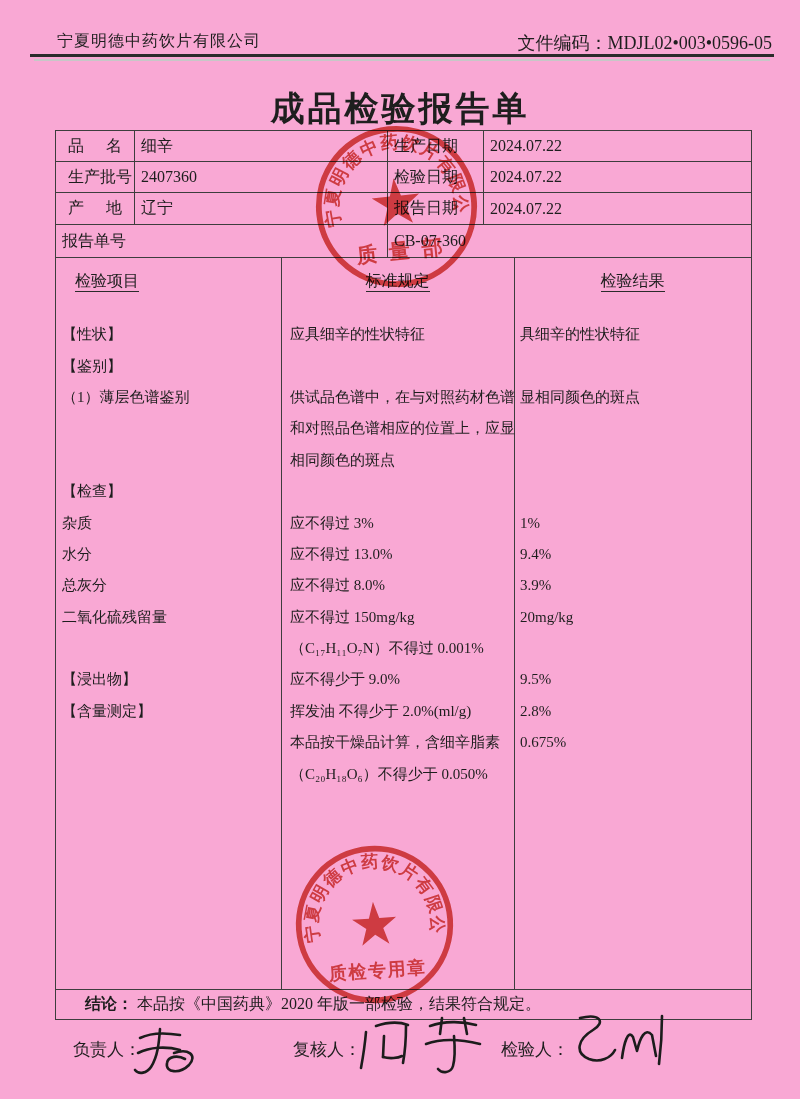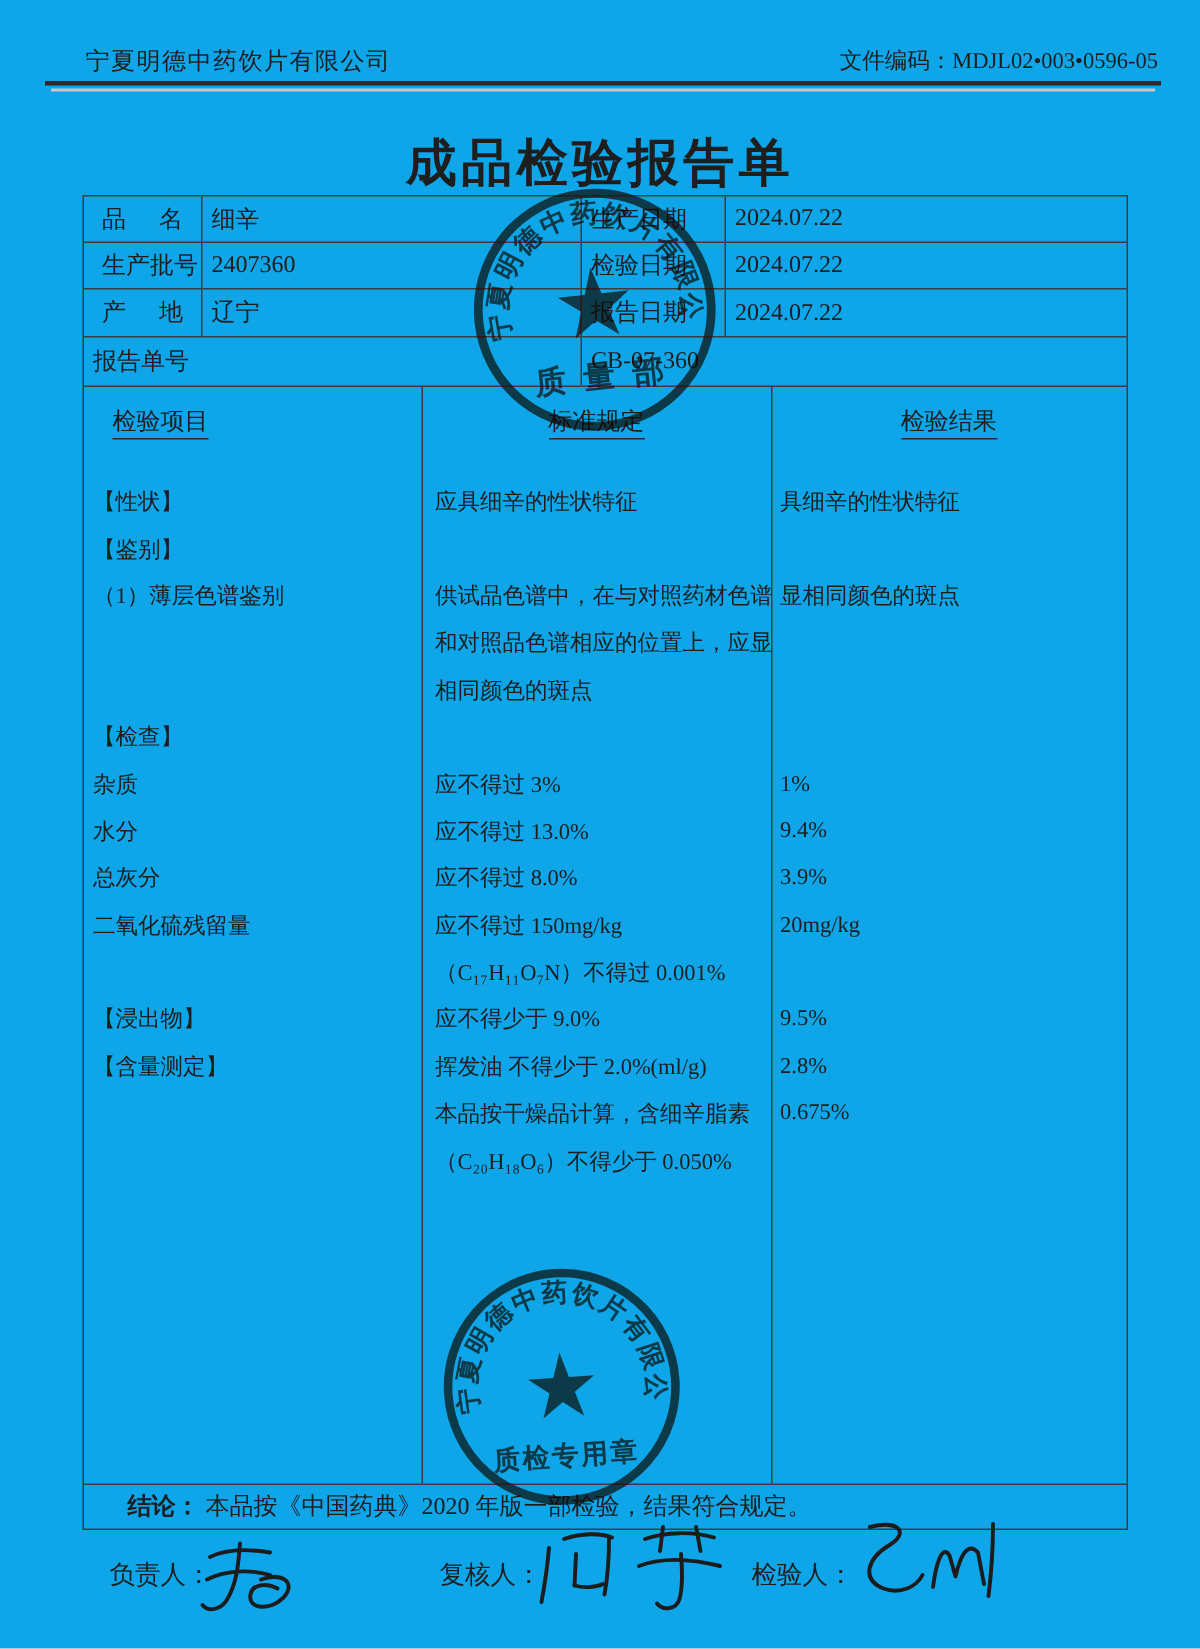--- a/index.html
+++ b/index.html
@@ -1,20 +1,20 @@
 <!DOCTYPE html>
 <html><head>
 <meta charset="utf-8">
 <style>
   html,body{margin:0;padding:0;background:#e8e8e8;}
-  .page{position:relative;width:800px;height:1099px;background:#0ea5e9;margin:0 auto;
+  .page{position:relative;width:800px;height:1099px;background:#f9a8d4;margin:0 auto;
         font-family:"Liberation Serif","DejaVu Serif",serif;color:#1e1e1e;overflow:hidden;}
   
   .hdr-company{position:absolute;left:57px;top:31px;font-size:16px;letter-spacing:1px;}
-  .hdr-code{position:absolute;right:28px;top:31px;font-size:15px;}
+  .hdr-code{position:absolute;right:28px;top:31px;font-size:18px;}
   .hdr-rule{position:absolute;left:30px;right:26px;top:54px;height:3px;background:#2b2b2b;}
   .hdr-rule2{position:absolute;left:34px;right:30px;top:59px;height:2px;background:#c7c7c7;}
   
   .title{position:absolute;left:0;right:0;top:86px;margin:0;text-align:center;
          font-size:34px;font-weight:bold;letter-spacing:3px;}
   
   .doc-table{position:absolute;left:55px;top:130px;width:697px;height:890px;
              border:1px solid #3d3d3d;box-sizing:border-box;}
   .irow{display:grid;grid-template-columns:79px 253px 96px auto;box-sizing:border-box;
         border-bottom:1px solid #3d3d3d;font-size:16px;}

